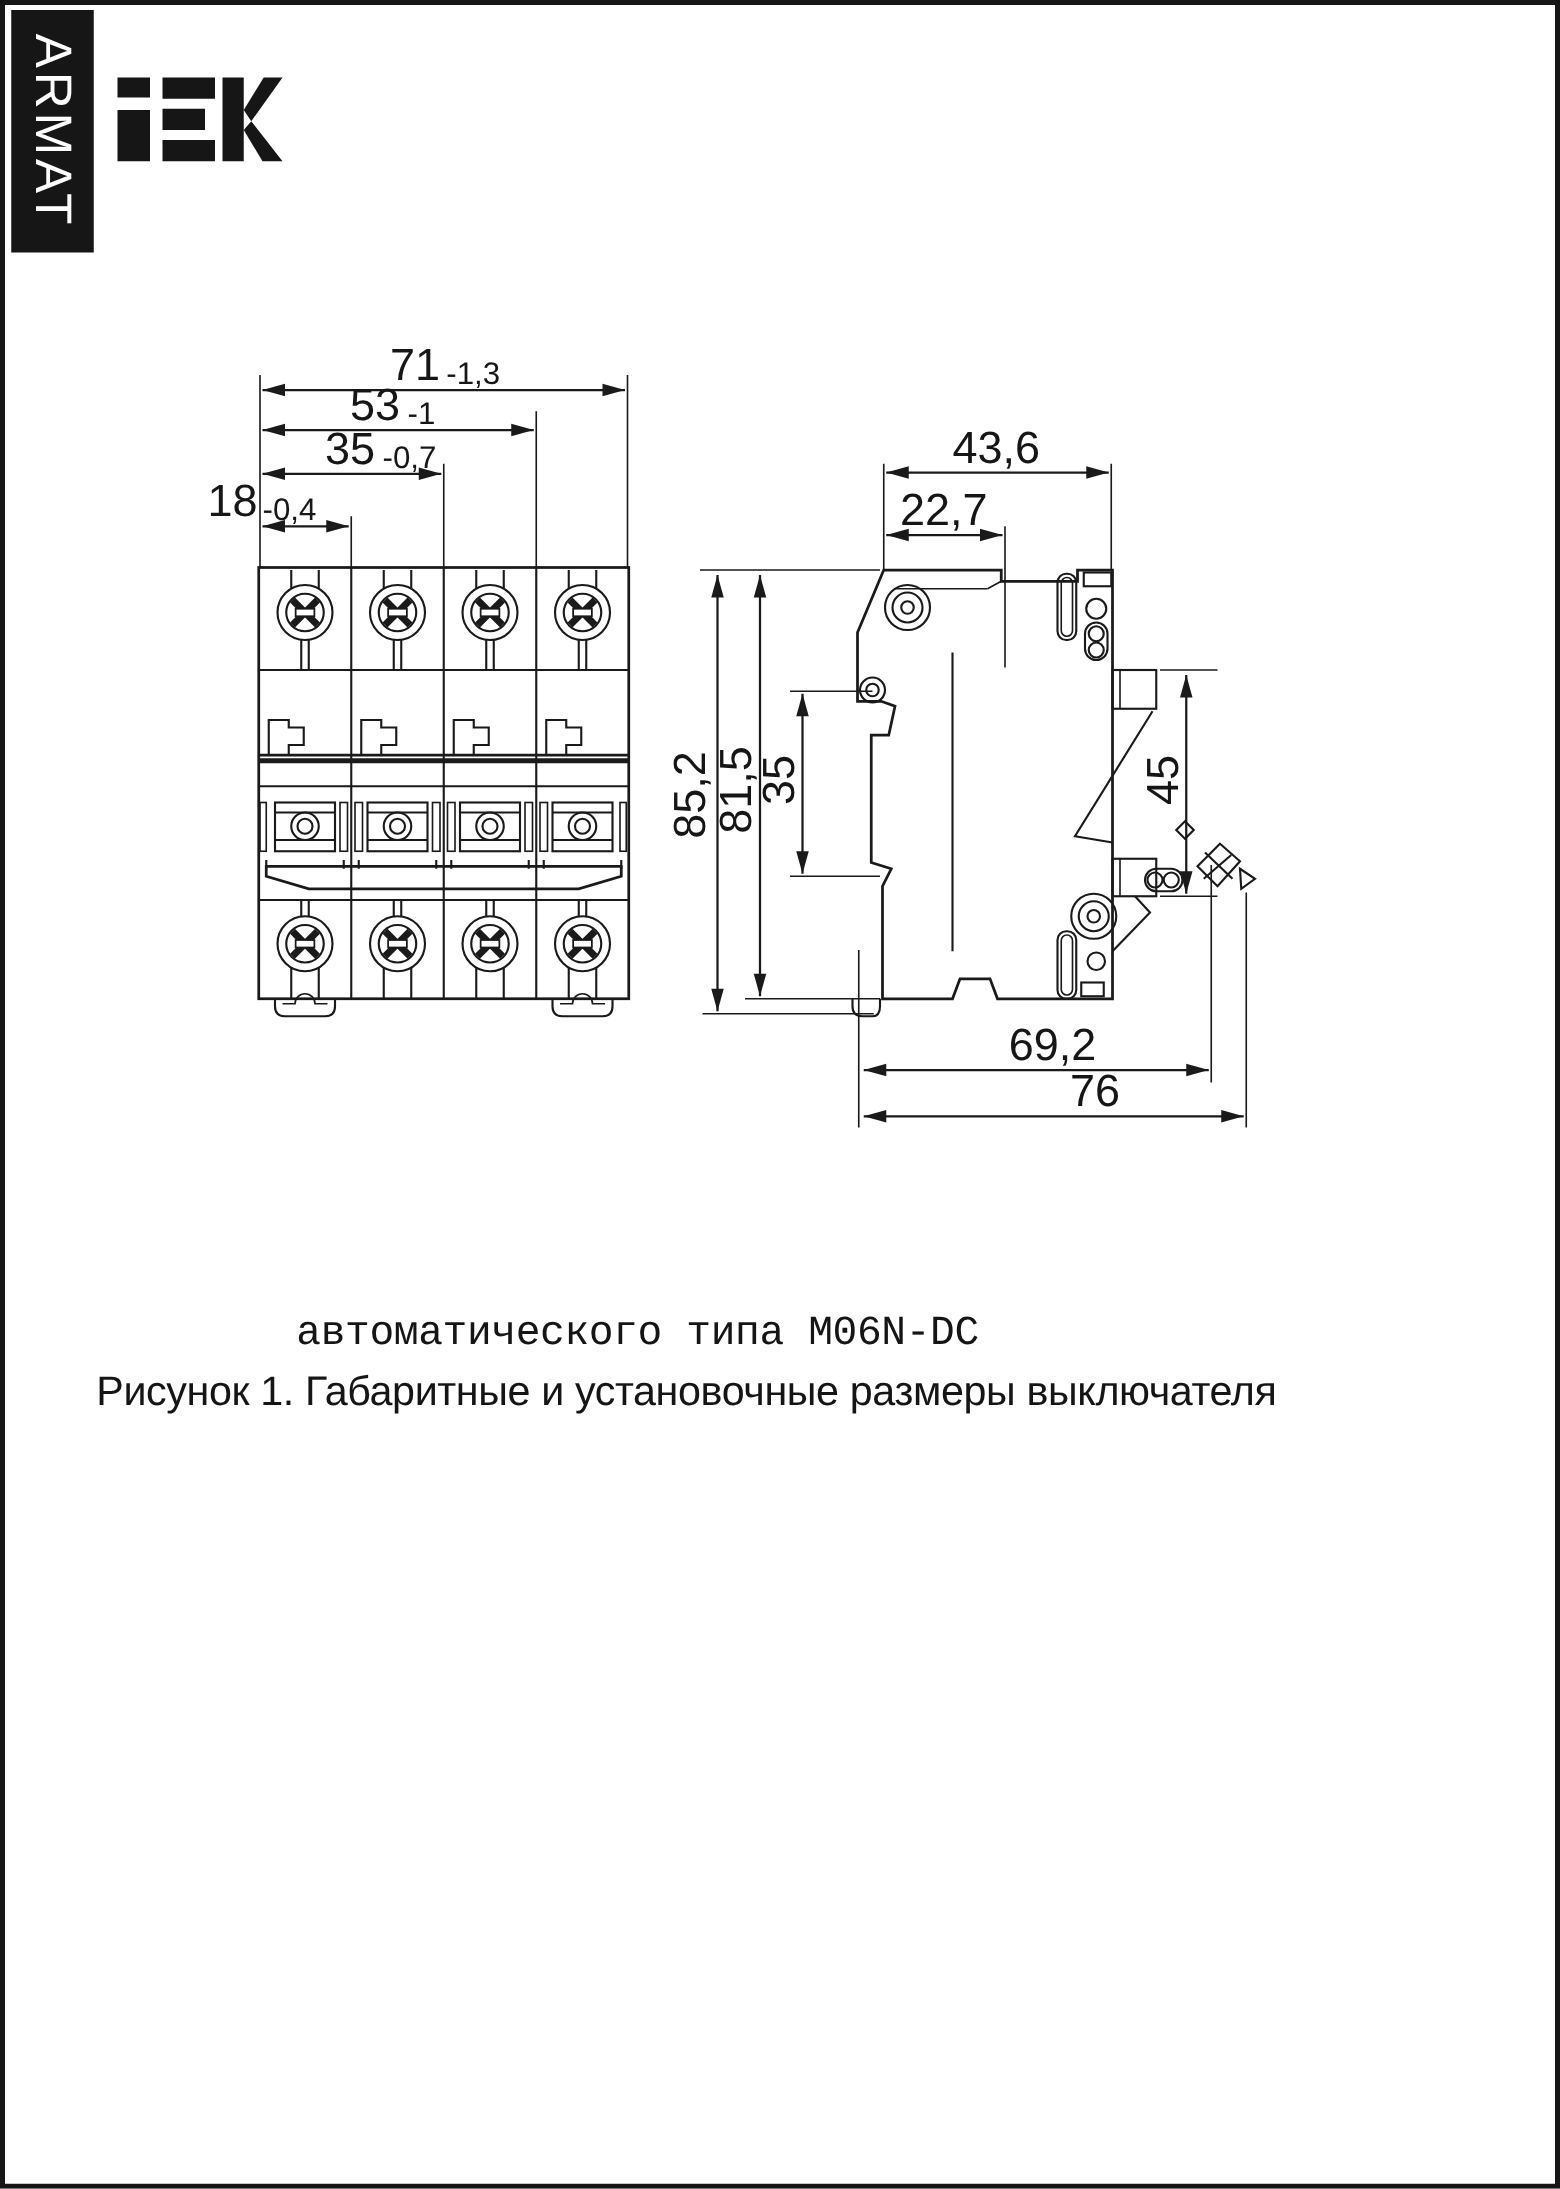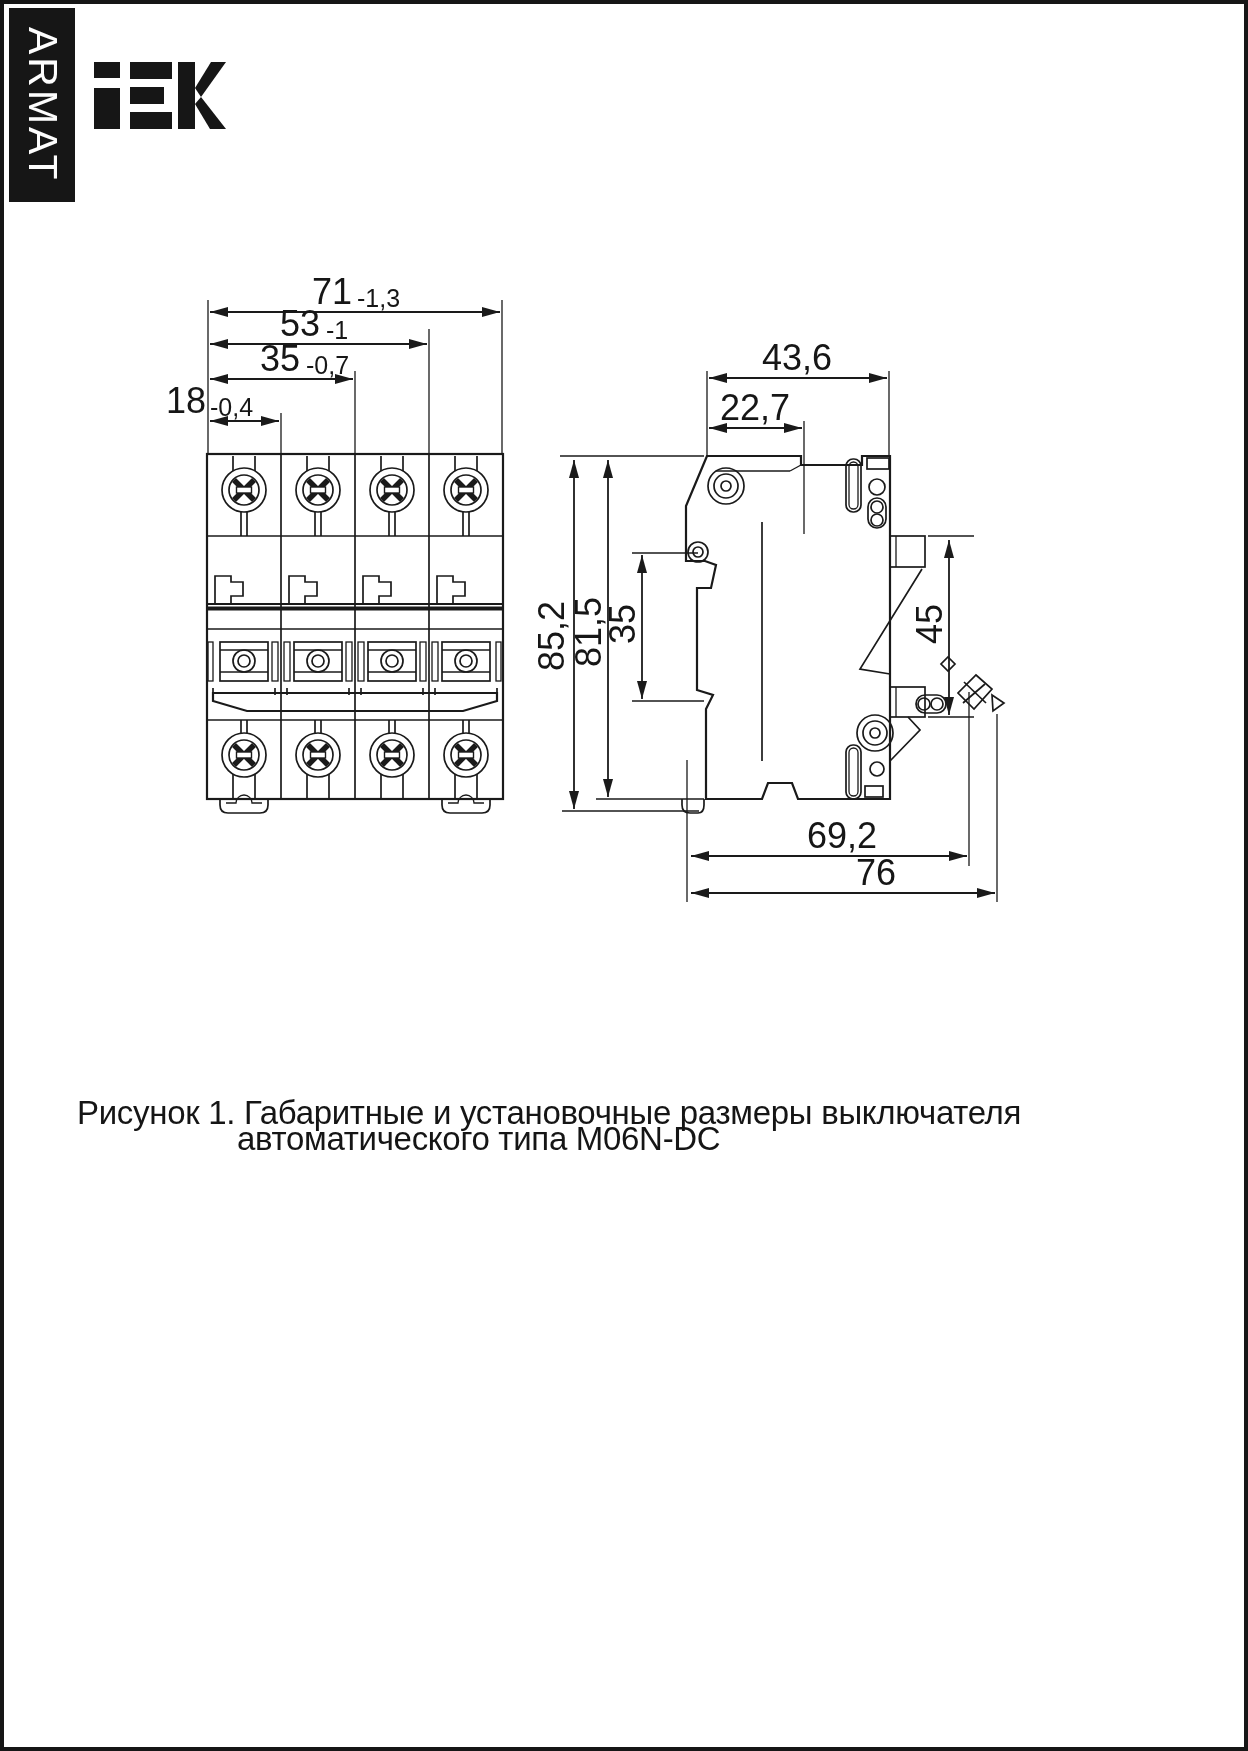--- a/index.html
+++ b/index.html
@@ -26,21 +26,21 @@
     font-weight:400;
   }
   .caption{
     position:absolute;
     color:#151515;
     font-size:33px;
     letter-spacing:-0.3px;
     white-space:nowrap;
   }
   .caption.l1{left:73px;top:1090px;}
-  .caption.l2{left:233px;top:1116px;}
+  .caption.l2{left:233px;top:1044px;font-family:Liberation Mono, monospace;}
   svg{position:absolute;left:0;top:0;}
   svg .ln{stroke:#1a1a1a;fill:none;stroke-linecap:butt;stroke-linejoin:miter;}
   svg .w1{stroke-width:1.3px;}
   svg .w15{stroke-width:1.7px;}
   svg .w2{stroke-width:2.2px;}
   svg .w4{stroke-width:4px;}
   svg .dim{stroke:#1a1a1a;stroke-width:1.8px;fill:none;}
   svg .ext{stroke:#1a1a1a;stroke-width:1.3px;fill:none;}
   svg .cross{stroke:#1a1a1a;stroke-width:5.5px;}
   svg text{font-family:"Liberation Sans",sans-serif;fill:#161616;}

